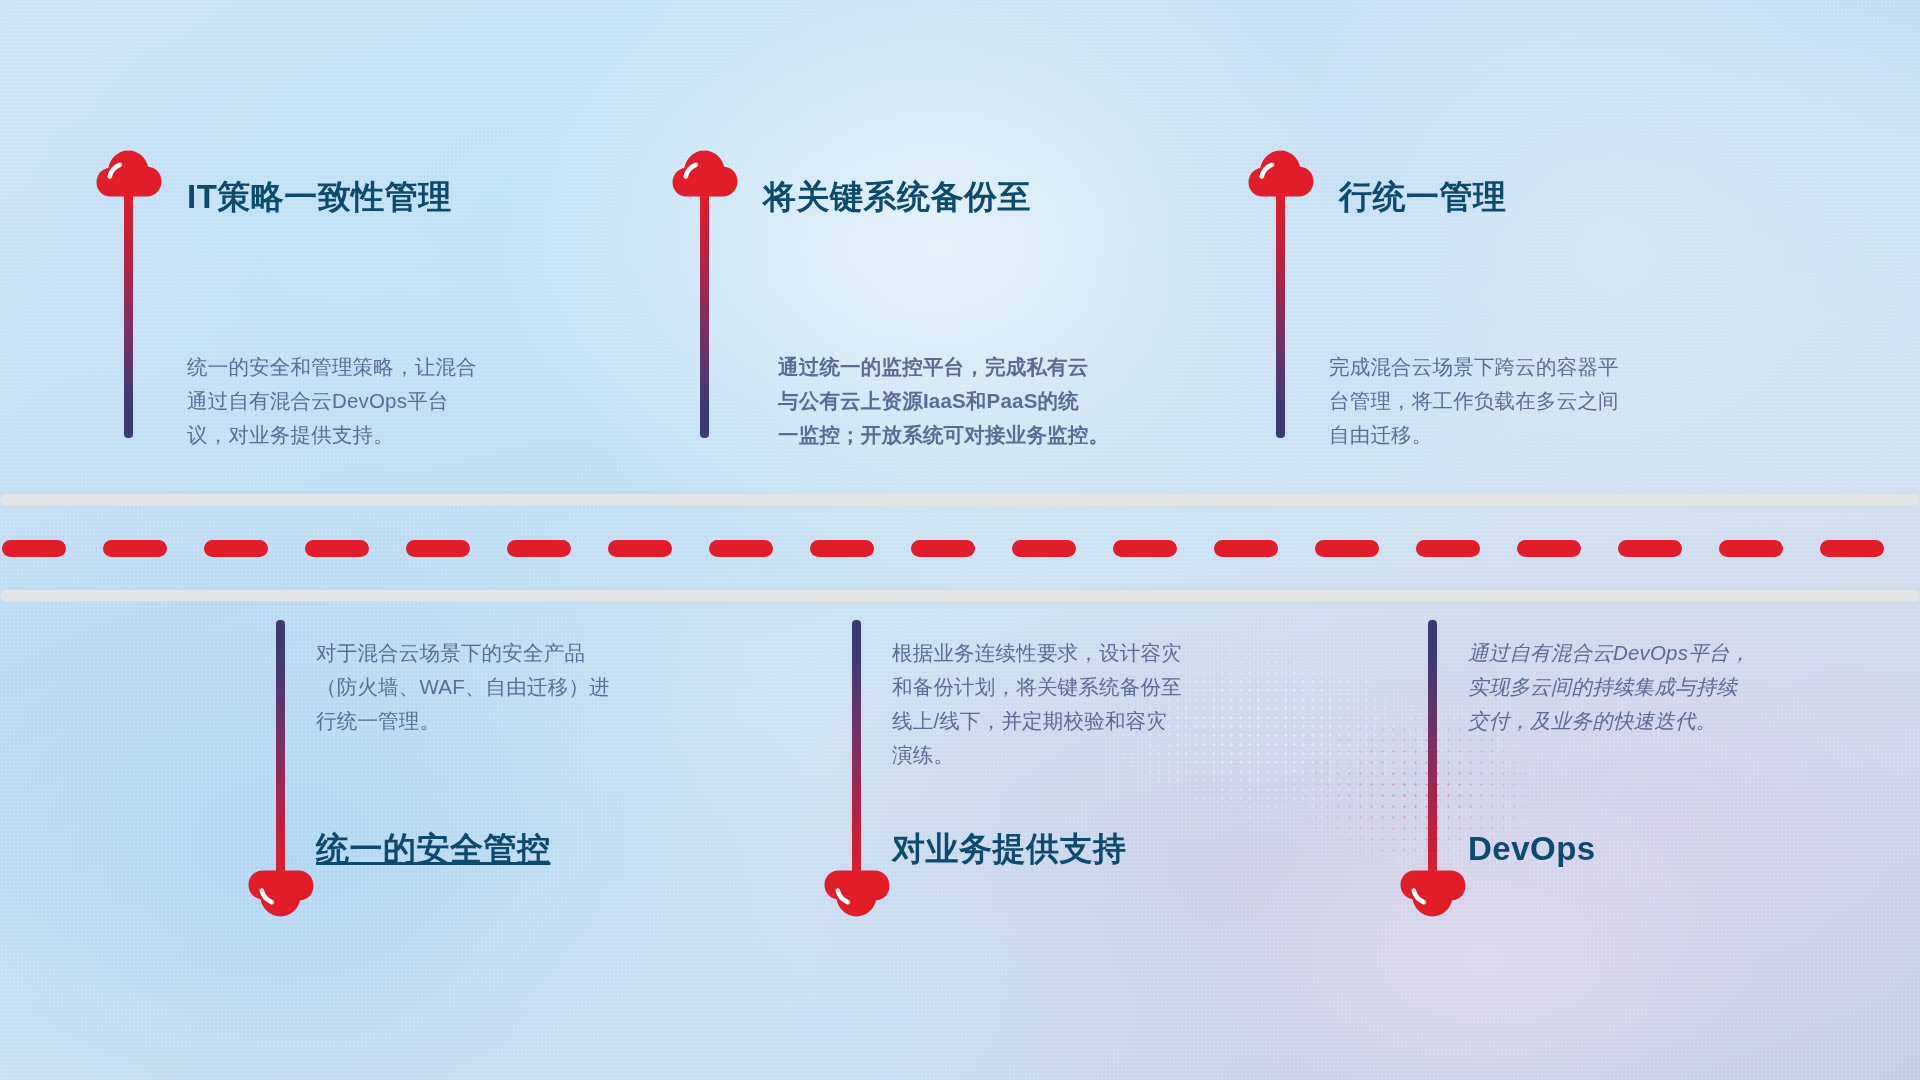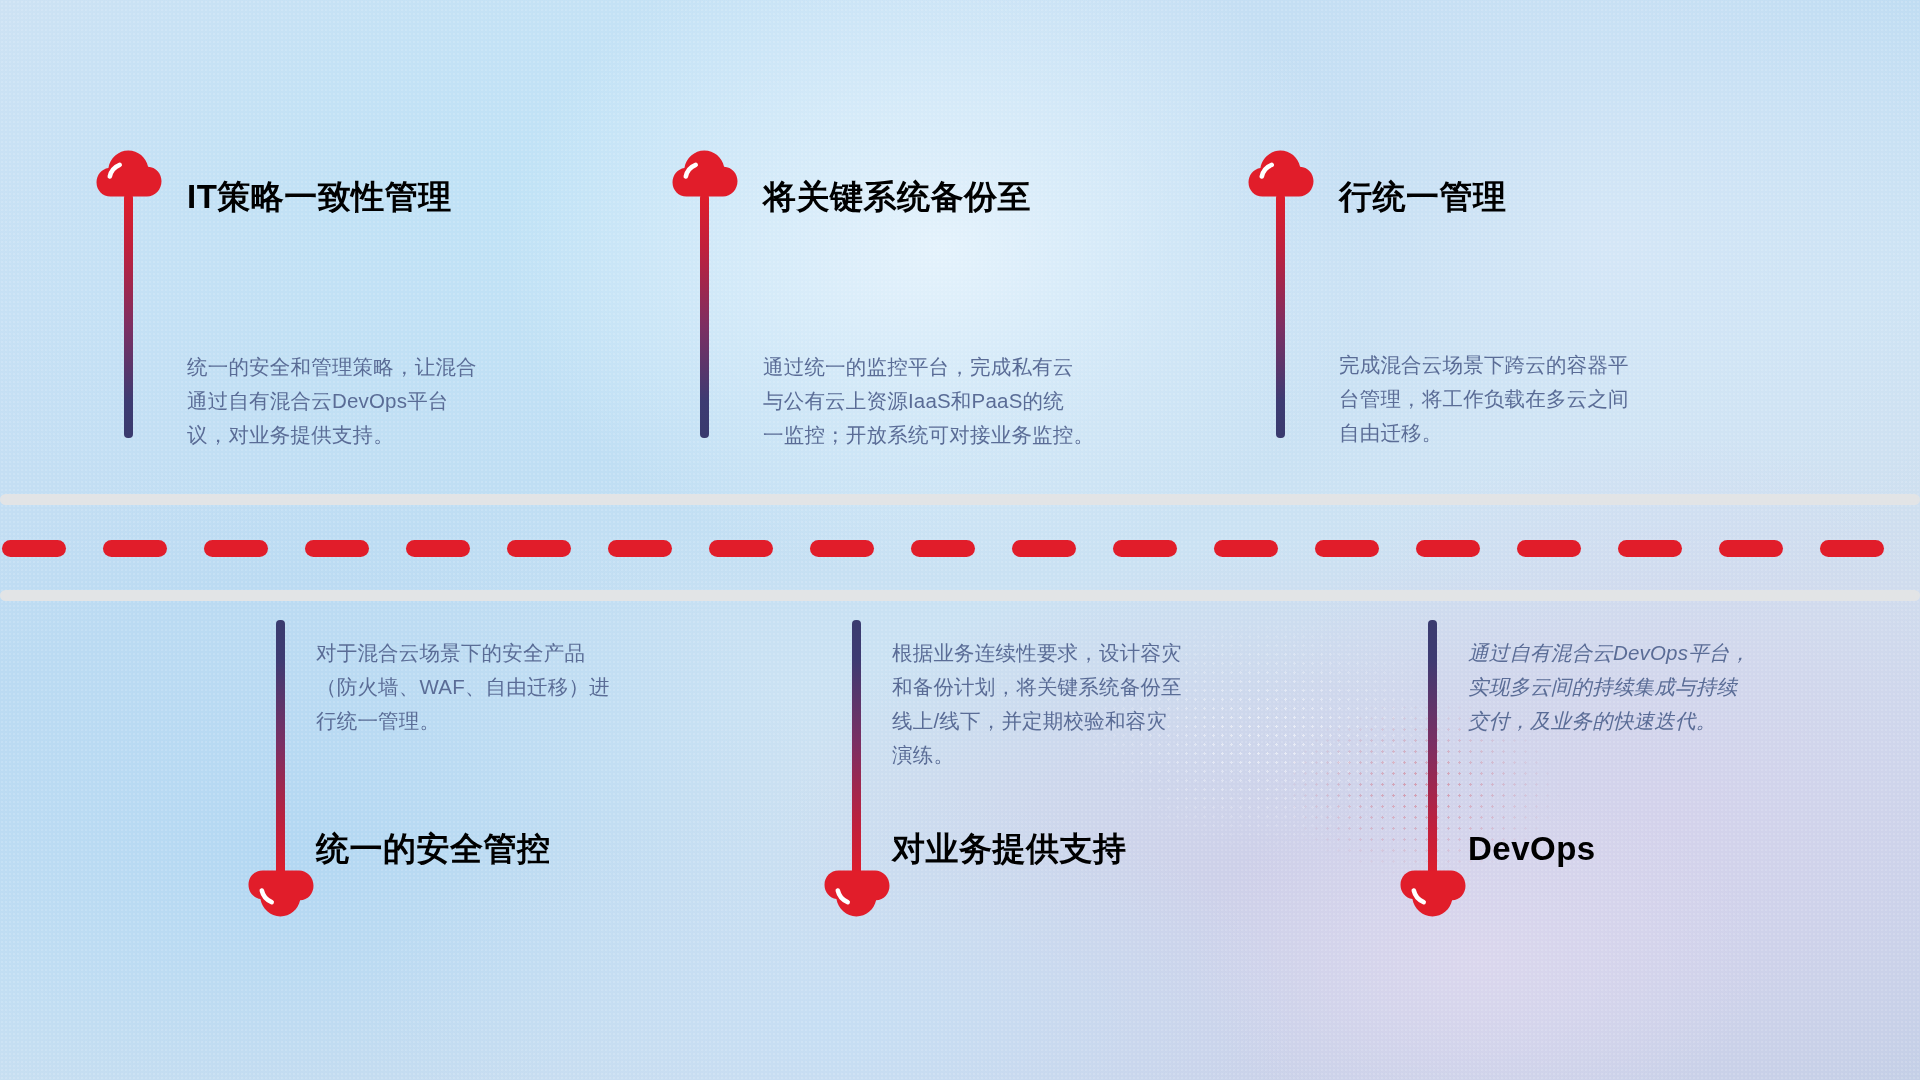--- a/index.html
+++ b/index.html
@@ -59,21 +59,21 @@
 
   
   .marker{position:absolute;width:80px;}
   .marker-top{top:0;}
   .cloud{position:relative;width:66px;height:47px;}
   .cloud svg{display:block;}
   .stem{position:absolute;left:28px;width:9px;border-radius:4px;}
   .stem-down{background:linear-gradient(180deg,#e11d2a 0%,#c0203c 22%,#7b2f63 55%,#3d3b72 85%,#393a6e 100%);}
   .stem-up{background:linear-gradient(180deg,#3a3b6f 0%,#3d3b72 15%,#7b2f63 48%,#c0203c 80%,#e11d2a 100%);}
 
-  .heading{font-size:33px;font-weight:700;color:#000000;letter-spacing:.5px;
+  .heading{font-size:33px;font-weight:700;color:#0c4a6e;letter-spacing:.5px;
     white-space:nowrap;line-height:1;}
   .body{font-size:20.5px;line-height:34px;color:#5a6c96;font-weight:400;
     letter-spacing:.2px;white-space:pre-line;}
 </style>
 </head>
 <body>
 
 <div id="stage">
 
   <div class="bg-base"></div>
@@ -109,37 +109,37 @@
     <div class="marker marker-top" style="left:0;top:0;">
       <div class="cloud">
         <svg width="66" height="47" viewBox="0 0 66 47">
           <path d="M14.5 46.5C6.6 46.5 0.5 40.3 0.5 32.2c0-7.3 5.1-13.3 11.9-14.3C14.1 8.1 22.4 0.6 32.4 0.6c9.6 0 17.7 6.9 19.7 16.1 7.7 0.3 13.4 6.7 13.4 14.6 0 8.2-6.3 15.2-14.6 15.2z" fill="#e11d2a"></path>
           <path d="M13.8 26.5c1.2-5.3 4.9-9.6 9.9-11.6" stroke="#ffffff" stroke-width="4.6" stroke-linecap="round" fill="none"></path>
         </svg>
       </div>
       <div class="stem stem-down" style="top:44px;height:244px;"></div>
     </div>
     <div class="heading" style="position:absolute;left:91px;top:30px;">将关键系统备份至</div>
-    <div class="body" style="position:absolute;left:91px;top:200px;width:470px;">通过统一的监控平台，完成私有云
+    <div class="body" style="position:absolute;left:106px;top:200px;width:470px;font-weight:bold;">通过统一的监控平台，完成私有云
 与公有云上资源IaaS和PaaS的统
 一监控；开放系统可对接业务监控。</div>
   </div>
 
   <div class="col col-top" style="left:1248px;">
     <div class="marker marker-top" style="left:0;top:0;">
       <div class="cloud">
         <svg width="66" height="47" viewBox="0 0 66 47">
           <path d="M14.5 46.5C6.6 46.5 0.5 40.3 0.5 32.2c0-7.3 5.1-13.3 11.9-14.3C14.1 8.1 22.4 0.6 32.4 0.6c9.6 0 17.7 6.9 19.7 16.1 7.7 0.3 13.4 6.7 13.4 14.6 0 8.2-6.3 15.2-14.6 15.2z" fill="#e11d2a"></path>
           <path d="M13.8 26.5c1.2-5.3 4.9-9.6 9.9-11.6" stroke="#ffffff" stroke-width="4.6" stroke-linecap="round" fill="none"></path>
         </svg>
       </div>
       <div class="stem stem-down" style="top:44px;height:244px;"></div>
     </div>
     <div class="heading" style="position:absolute;left:91px;top:30px;">行统一管理</div>
-    <div class="body" style="position:absolute;left:91px;top:200px;width:440px;font-family:Liberation Mono, monospace;">完成混合云场景下跨云的容器平
+    <div class="body" style="position:absolute;left:81px;top:200px;width:440px;">完成混合云场景下跨云的容器平
 台管理，将工作负载在多云之间
 自由迁移。</div>
   </div>
 
   <div class="road-line top" style="background: rgb(226, 228, 230);"></div>
   <div class="road-dashes" id="dashes">
       <div class="dash" style="background: rgb(225, 29, 42);"></div>
       <div class="dash" style="background: rgb(225, 29, 42);"></div>
       <div class="dash" style="background: rgb(225, 29, 42);"></div>
       <div class="dash" style="background: rgb(225, 29, 42);"></div>
@@ -167,21 +167,21 @@
       <div class="cloud" style="position:absolute;left:0;top:250px;transform:scaleY(-1);">
         <svg width="66" height="47" viewBox="0 0 66 47">
           <path d="M14.5 46.5C6.6 46.5 0.5 40.3 0.5 32.2c0-7.3 5.1-13.3 11.9-14.3C14.1 8.1 22.4 0.6 32.4 0.6c9.6 0 17.7 6.9 19.7 16.1 7.7 0.3 13.4 6.7 13.4 14.6 0 8.2-6.3 15.2-14.6 15.2z" fill="#e11d2a"></path>
           <path d="M13.8 26.5c1.2-5.3 4.9-9.6 9.9-11.6" stroke="#ffffff" stroke-width="4.6" stroke-linecap="round" fill="none"></path>
         </svg>
       </div>
     </div>
     <div class="body" style="position:absolute;left:68px;top:16px;width:440px;">对于混合云场景下的安全产品
 （防火墙、WAF、自由迁移）进
 行统一管理。</div>
-    <div class="heading" style="position:absolute;left:68px;top:212px;">统一的安全管控</div>
+    <div class="heading" style="position:absolute;left:68px;top:212px;text-decoration:underline;">统一的安全管控</div>
   </div>
 
   <div class="col col-bot" style="left:824px;">
     <div class="marker" style="left:0;top:0;">
       <div class="stem stem-up" style="top:0;height:258px;"></div>
       <div class="cloud" style="position:absolute;left:0;top:250px;transform:scaleY(-1);">
         <svg width="66" height="47" viewBox="0 0 66 47">
           <path d="M14.5 46.5C6.6 46.5 0.5 40.3 0.5 32.2c0-7.3 5.1-13.3 11.9-14.3C14.1 8.1 22.4 0.6 32.4 0.6c9.6 0 17.7 6.9 19.7 16.1 7.7 0.3 13.4 6.7 13.4 14.6 0 8.2-6.3 15.2-14.6 15.2z" fill="#e11d2a"></path>
           <path d="M13.8 26.5c1.2-5.3 4.9-9.6 9.9-11.6" stroke="#ffffff" stroke-width="4.6" stroke-linecap="round" fill="none"></path>
         </svg>

